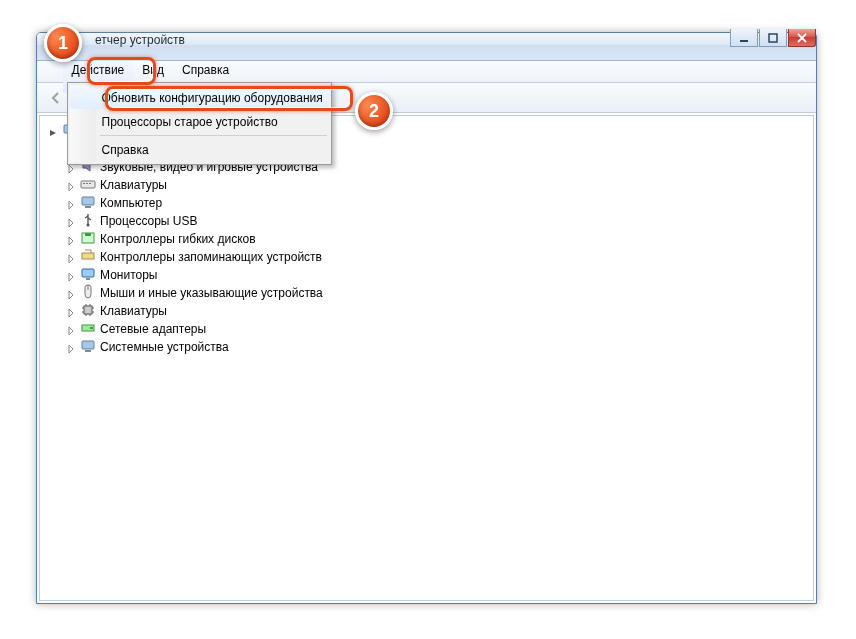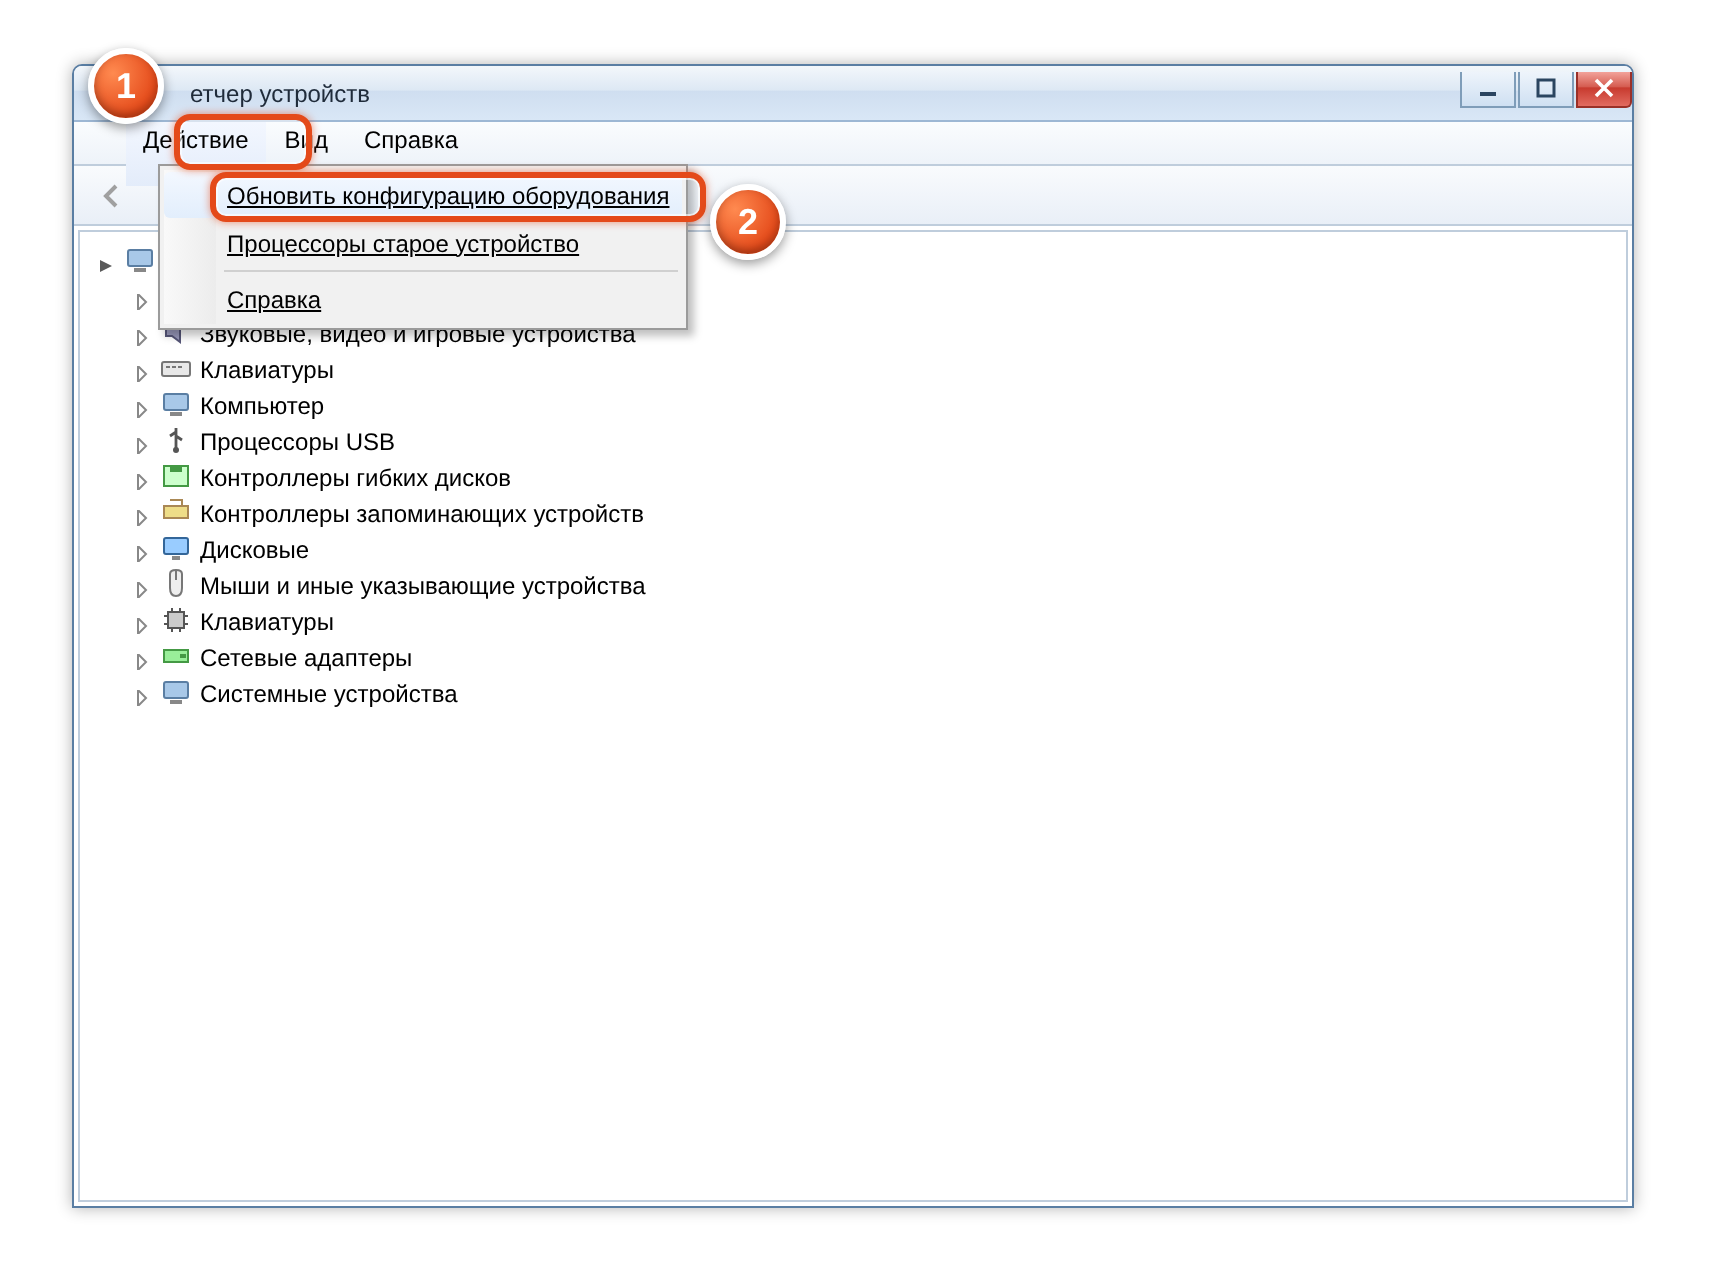--- a/index.html
+++ b/index.html
@@ -20,21 +20,21 @@
   border: 1px solid #5a7ea3;
   box-shadow: 0 0 8px rgba(0,0,0,.3);
   border-radius: 5px 5px 0 0;
   overflow: visible;
 }
 .titlebar {
   height: 28px;
   background: linear-gradient(#f3f7fb,#dde8f4 45%,#cfdef0 46%,#d9e7f6);
   border-bottom: 1px solid #9db7d4;
   display: flex;
-  align-items: center;
+  align-items: flex-start;
   padding-left: 8px;
   border-radius: 4px 4px 0 0;
   gap: 20px;
 }
 .titlebar .title { margin-left: 50px; color: #1f2b3a; }
 .win-controls { margin-left: auto; display: flex; }
 .win-btn {
   width: 28px; height: 18px;
   margin-top: -4px;
   margin-right: 1px;
@@ -111,28 +111,27 @@
   display: flex; align-items: center; justify-content: center;
 }
 .expander svg { width: 8px; height: 8px; }
 .node-icon {
   width: 16px; height: 16px;
   display: flex; align-items: center; justify-content: center;
   font-size: 12px;
 }
 .dropdown {
   position: absolute;
-  top: 21px; left: 16px;
+  top: 21px; left: 4px;
   width: 265px;
   background: #f1f1f1;
   border: 1px solid #9b9b9b;
   box-shadow: 3px 3px 4px rgba(0,0,0,.25);
   padding: 2px;
   z-index: 10;
-  text-decoration: underline;
 }
 .dd-iconcol {
   position: absolute;
   left: 2px; top: 2px; bottom: 2px;
   width: 26px;
   background: linear-gradient(90deg,#f9f9f9,#ececec);
 }
 .dd-item {
   position: relative;
   height: 23px;
@@ -366,21 +365,21 @@
             <svg viewBox="0 0 8 8">
               <path d="M2 0 L6 4 L2 8 Z" fill="none" stroke="#888"></path>
             </svg>
           </span>
         <span class="node-icon">
             <svg width="16" height="16" viewBox="0 0 16 16">
               <rect x="2" y="3" width="12" height="8" rx="1" fill="#9cf" stroke="#369"></rect>
               <rect x="6" y="12" width="4" height="2" fill="#888"></rect>
             </svg>
           </span>
-        <span>Дисковые</span>
+        <span>Мониторы</span>
       </div>
       <div class="tree-row level1">
         <span class="expander">
             <svg viewBox="0 0 8 8">
               <path d="M2 0 L6 4 L2 8 Z" fill="none" stroke="#888"></path>
             </svg>
           </span>
         <span class="node-icon">
             <svg width="16" height="16" viewBox="0 0 16 16">
               <path d="M5 3 Q5 1 8 1 Q11 1 11 3 L11 10 Q11 14 8 14 Q5 14 5 10 Z" fill="#eee" stroke="#777"></path>

